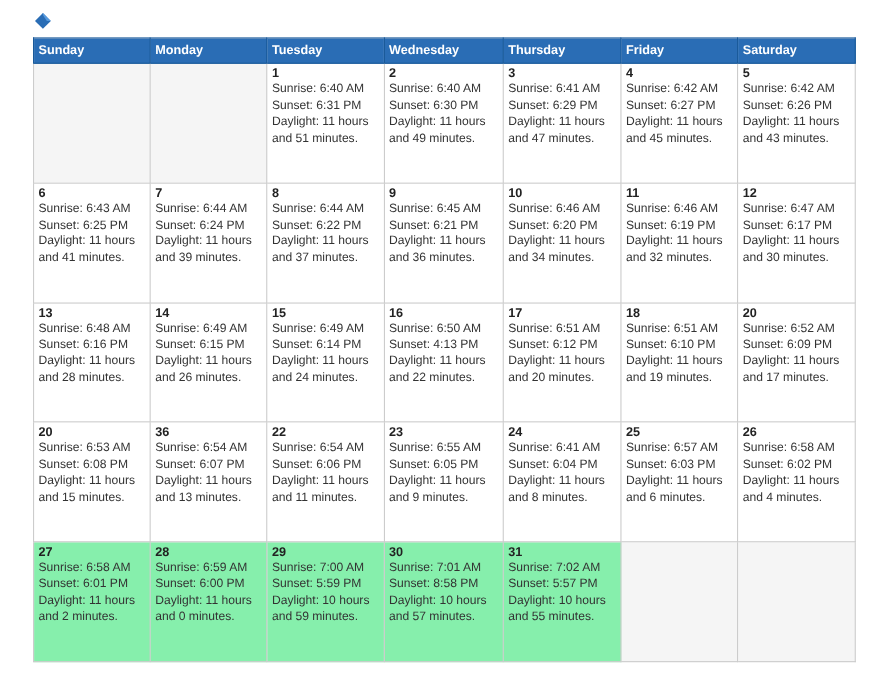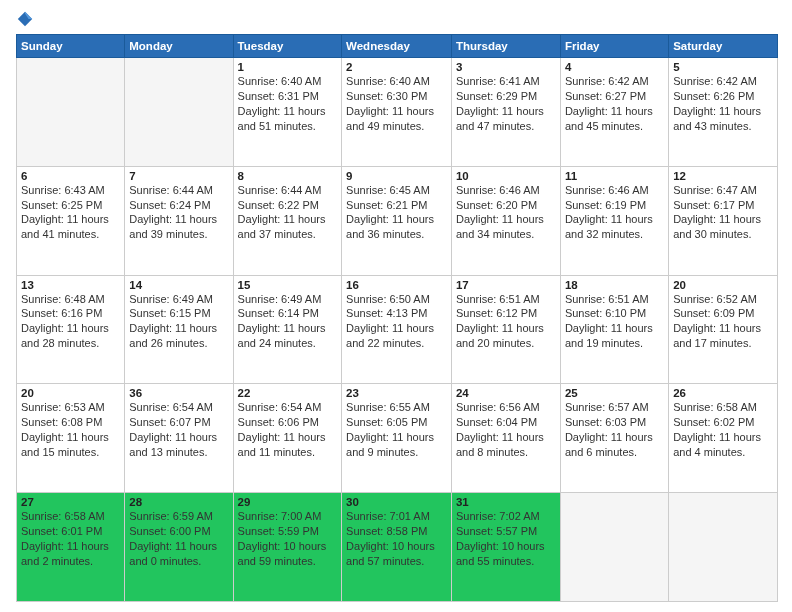--- a/index.html
+++ b/index.html
@@ -6,21 +6,21 @@
     body {
       font-family: Arial, sans-serif;
       background: #fff;
       width: 792px;
       height: 612px;
       overflow: hidden;
     }
     .page {
       width: 792px;
       height: 612px;
-      padding: 10px 14px 10px 16px;
+      padding: 10px 14px 10px 30px;
       display: flex;
       flex-direction: column;
     }
     .header {
       display: flex;
       justify-content: space-between;
       align-items: flex-start;
       margin-bottom: 6px;
     }
     .logo {
@@ -75,21 +75,21 @@
       border: 1px solid #1a5a9a;
     }
     .calendar tbody td {
       border: 1px solid #ccc;
       vertical-align: top;
       padding: 3px 4px;
       width: 113px;
       background: #fff;
     }
     .calendar tbody tr:last-child td {
-      background: #22c55e;
+      background: #86efac;
     }
     .day-num {
       font-size: 11.5px;
       font-weight: bold;
       color: #222;
       display: block;
       margin-bottom: 1px;
     }
     .day-detail {
       font-size: 11px;
@@ -276,21 +276,21 @@
 Daylight: 11 hours and 11 minutes.</div>
           </td>
           <td>
             <span class="day-num">23</span>
             <div class="day-detail">Sunrise: 6:55 AM
 Sunset: 6:05 PM
 Daylight: 11 hours and 9 minutes.</div>
           </td>
           <td>
             <span class="day-num">24</span>
-            <div class="day-detail">Sunrise: 6:56 AM
+            <div class="day-detail">Sunrise: 6:41 AM
 Sunset: 6:04 PM
 Daylight: 11 hours and 8 minutes.</div>
           </td>
           <td>
             <span class="day-num">25</span>
             <div class="day-detail">Sunrise: 6:57 AM
 Sunset: 6:03 PM
 Daylight: 11 hours and 6 minutes.</div>
           </td>
           <td>

